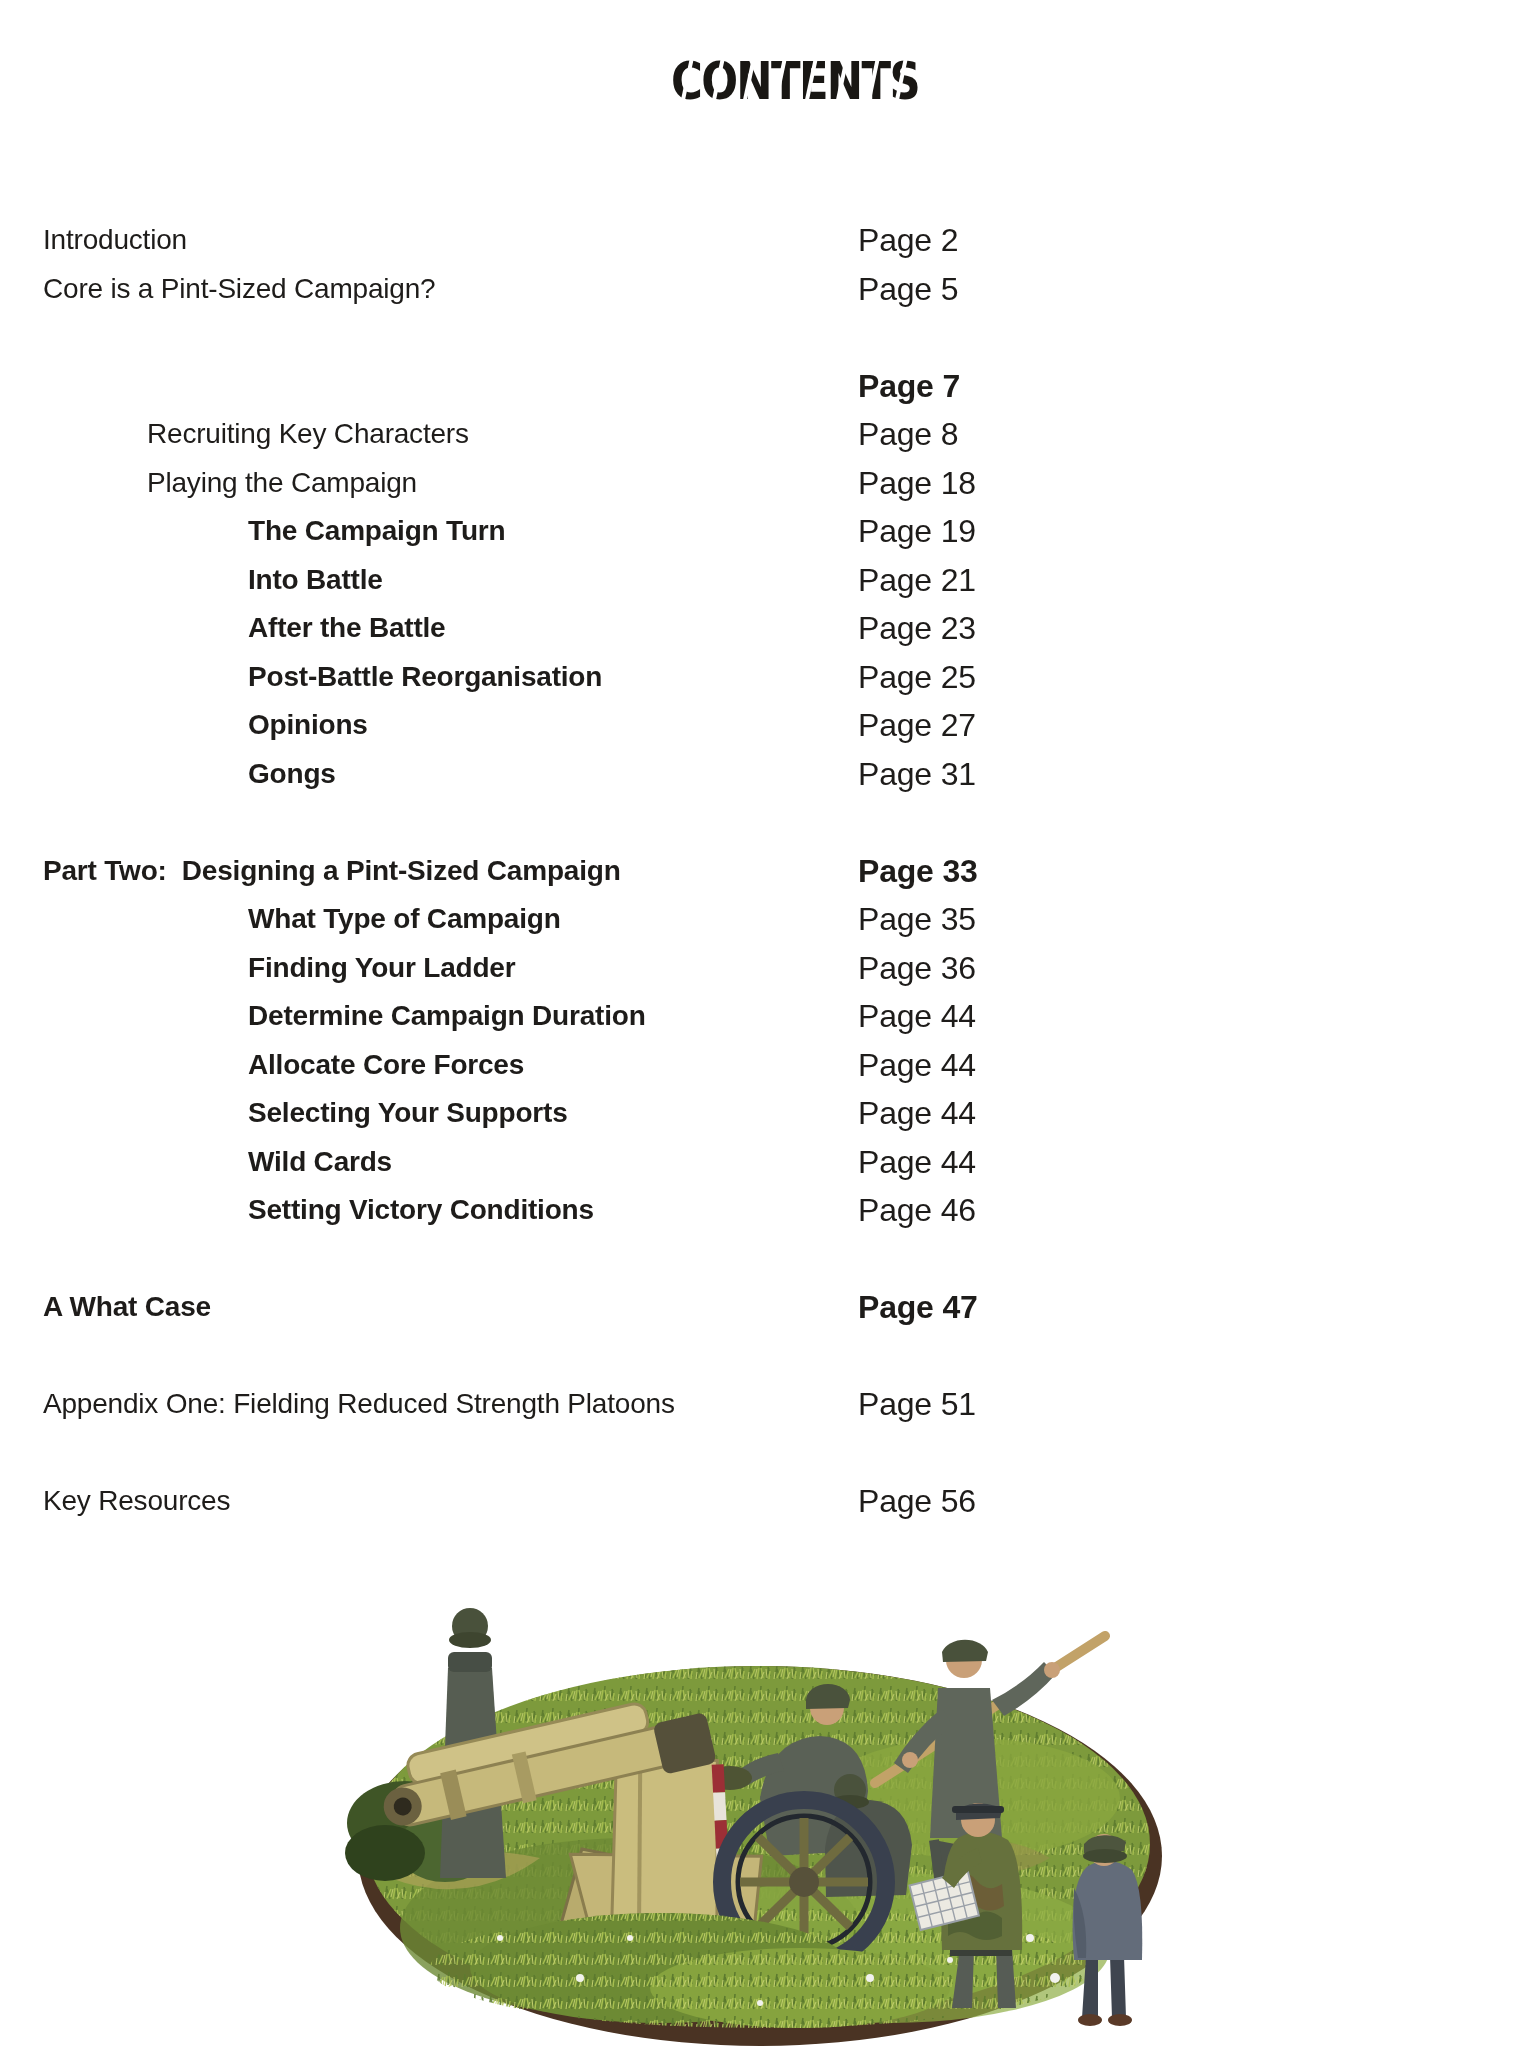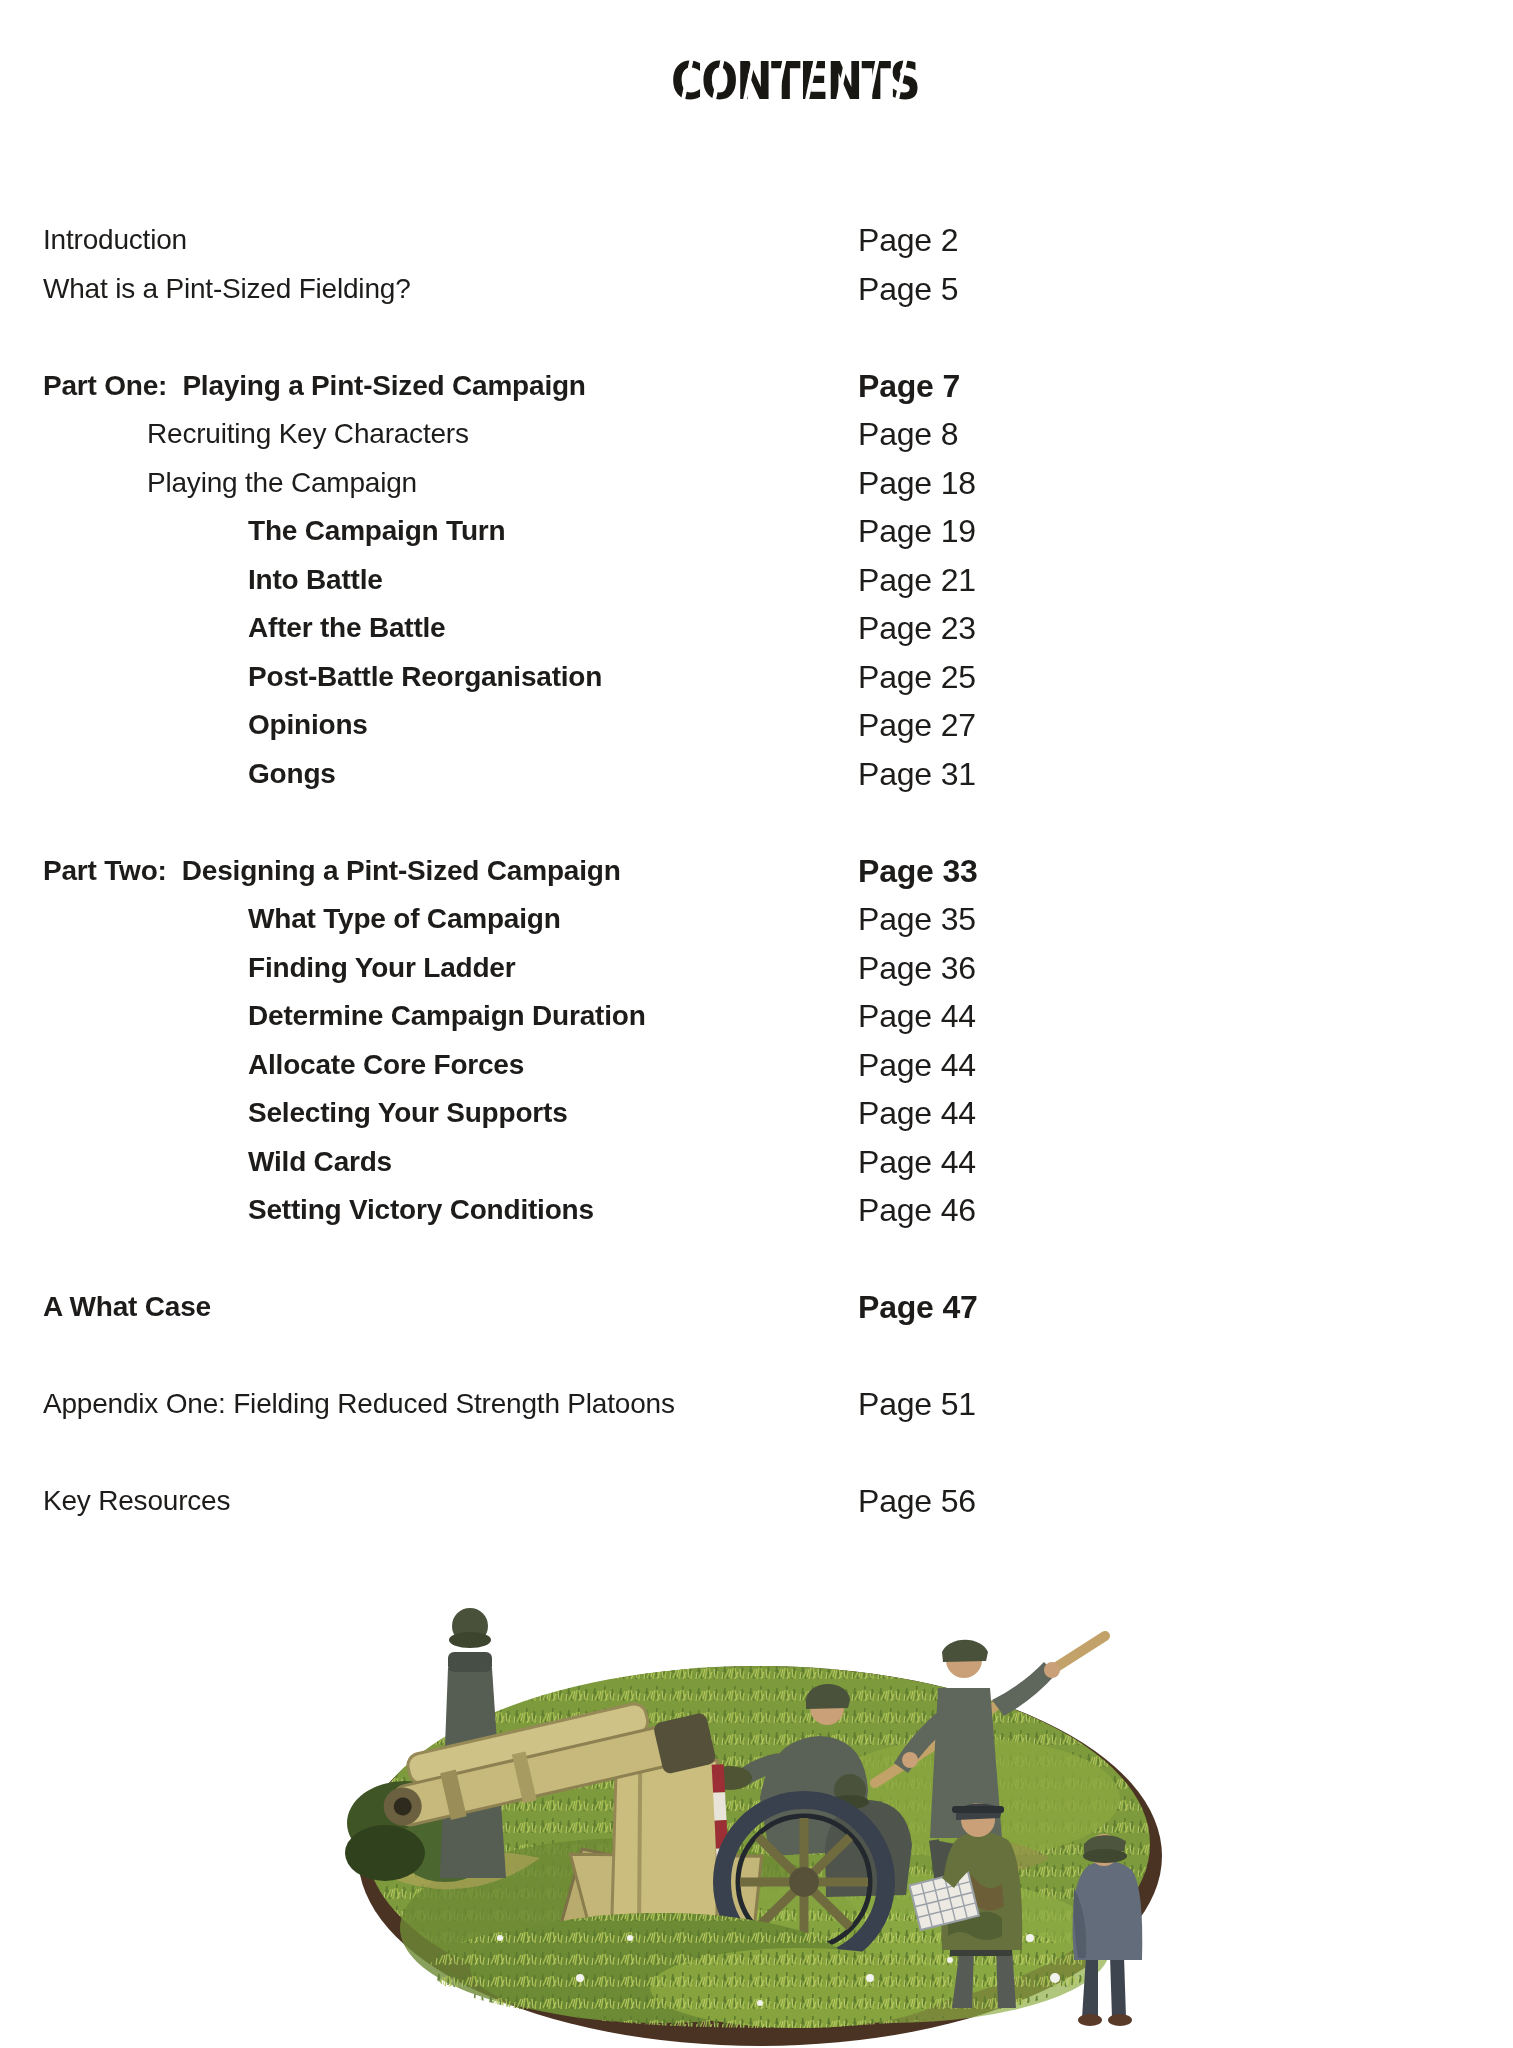--- a/index.html
+++ b/index.html
@@ -60,26 +60,25 @@
     </g>
   </svg>
 </div>
 
 <div class="toc">
     <div class="toc-row lvl0">
     <span class="lbl">Introduction</span>
     <span class="pg">Page 2</span>
   </div>
     <div class="toc-row lvl0">
-    <span class="lbl">What is a Pint-Sized Fielding?</span>
+    <span class="lbl">Core is a Pint-Sized Campaign?</span>
     <span class="pg">Page 5</span>
   </div>
     <div class="toc-row spacer"></div>
     <div class="toc-row lvl0 bold">
-    <span class="lbl">Part One:  Playing a Pint-Sized Campaign</span>
     <span class="pg">Page 7</span>
   </div>
     <div class="toc-row lvl1">
     <span class="lbl">Recruiting Key Characters</span>
     <span class="pg">Page 8</span>
   </div>
     <div class="toc-row lvl1">
     <span class="lbl">Playing the Campaign</span>
     <span class="pg">Page 18</span>
   </div>

